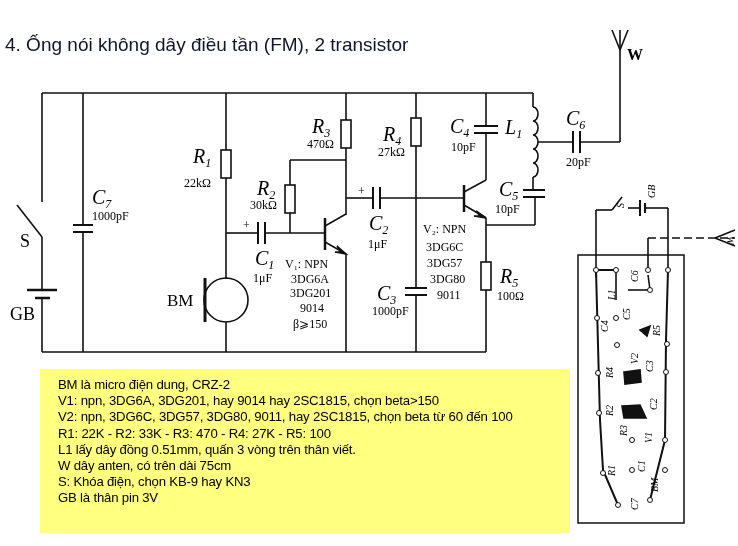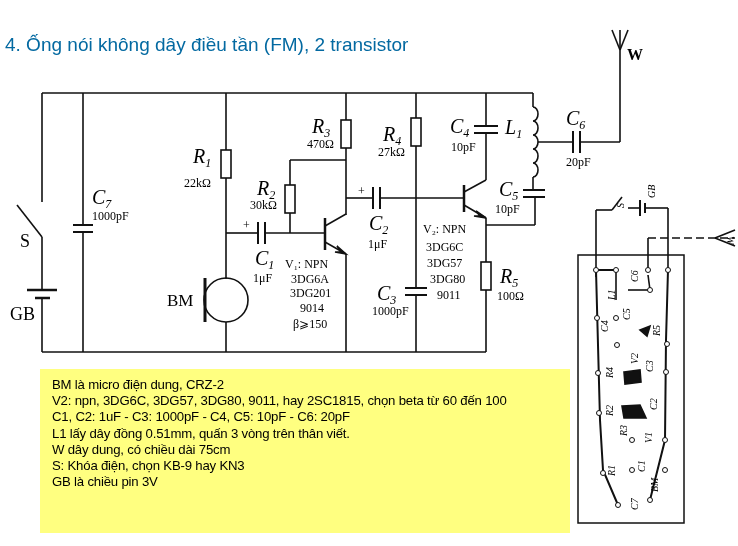--- a/index.html
+++ b/index.html
@@ -1,19 +1,19 @@
 <!DOCTYPE html>
 <html><head>
 <meta charset="utf-8">
 <style>
   html, body { margin:0; padding:0; background:#ffffff; }
   body { width:738px; height:546px; position:relative; overflow:hidden; font-family:"Liberation Serif", serif; }
-  #title { position:absolute; left:5px; top:34px; font-family:"Liberation Sans", sans-serif; font-size:19px; color:#0369a1; white-space:nowrap; }
+  #title { position:absolute; left:5px; top:34px; font-family:"Liberation Sans", sans-serif; font-size:19px; color:#0f172a; white-space:nowrap; }
   #schematic { position:absolute; left:0; top:0; }
-  #notes { position:absolute; left:40px; top:369px; width:530px; height:164px; background:#ffff80; box-sizing:border-box; padding:8px 0 0 12px; }
+  #notes { position:absolute; left:40px; top:369px; width:530px; height:164px; background:#ffff80; box-sizing:border-box; padding:8px 0 0 18px; }
   #notes .line { font-family:"Liberation Sans", sans-serif; font-size:13.2px; line-height:16.2px; color:#000; white-space:nowrap; letter-spacing:-0.2px; }
   svg text { font-family:"Liberation Serif", serif; fill:#000; }
   .lbl { font-style:italic; font-size:20px; }
   .val { font-size:12px; }
   .info { font-size:12px; }
   .pcb-lbl { font-size:10px; font-style:italic; }
 </style>
 </head>
 <body>
 
@@ -225,19 +225,20 @@
     <text transform="translate(652,443) rotate(-90)">V1</text>
     <text transform="translate(615,476) rotate(-90)">R1</text>
     <text transform="translate(645,472) rotate(-90)">C1</text>
     <text transform="translate(638,510) rotate(-90)">C7</text>
     <text transform="translate(658,492) rotate(-90)">BM</text>
   </g>
 </svg>
 
 <div id="notes">
   <div class="line">BM là micro điện dung, CRZ-2</div>
+  <div class="line">V1: npn, 3DG6A, 3DG201, hay 9014 hay 2SC1815, chọn beta&gt;150</div>
   <div class="line">V2: npn, 3DG6C, 3DG57, 3DG80, 9011, hay 2SC1815, chọn beta từ 60 đến 100</div>
-  <div class="line">C1, C2: 1uF - C3: 1000pF - C4, C5: 10pF - C6: 20pF</div>
+  <div class="line">R1: 22K - R2: 33K - R3: 470 - R4: 27K - R5: 100</div>
   <div class="line">L1 lấy dây đồng 0.51mm, quấn 3 vòng trên thân viết.</div>
-  <div class="line">W dây dung, có chiều dài 75cm</div>
+  <div class="line">W dây anten, có trên dài 75cm</div>
   <div class="line">S: Khóa điện, chọn KB-9 hay KN3</div>
-  <div class="line">GB là chiều pin 3V</div>
+  <div class="line">GB là thân pin 3V</div>
 </div>
 
 </body></html>

